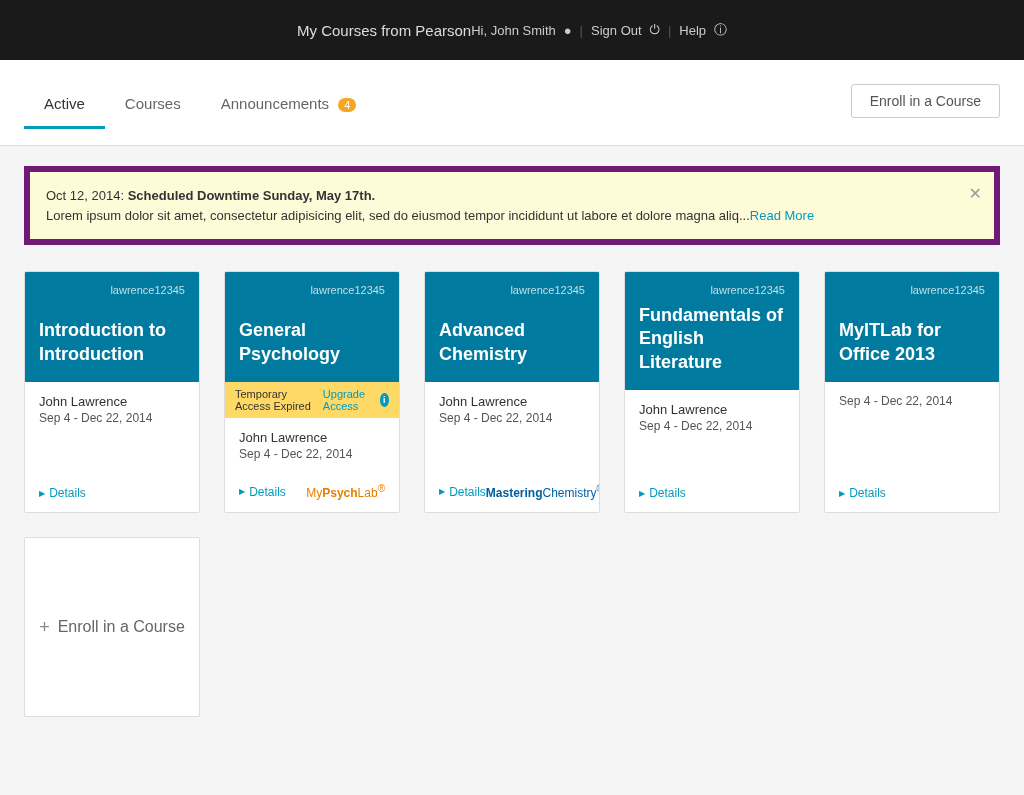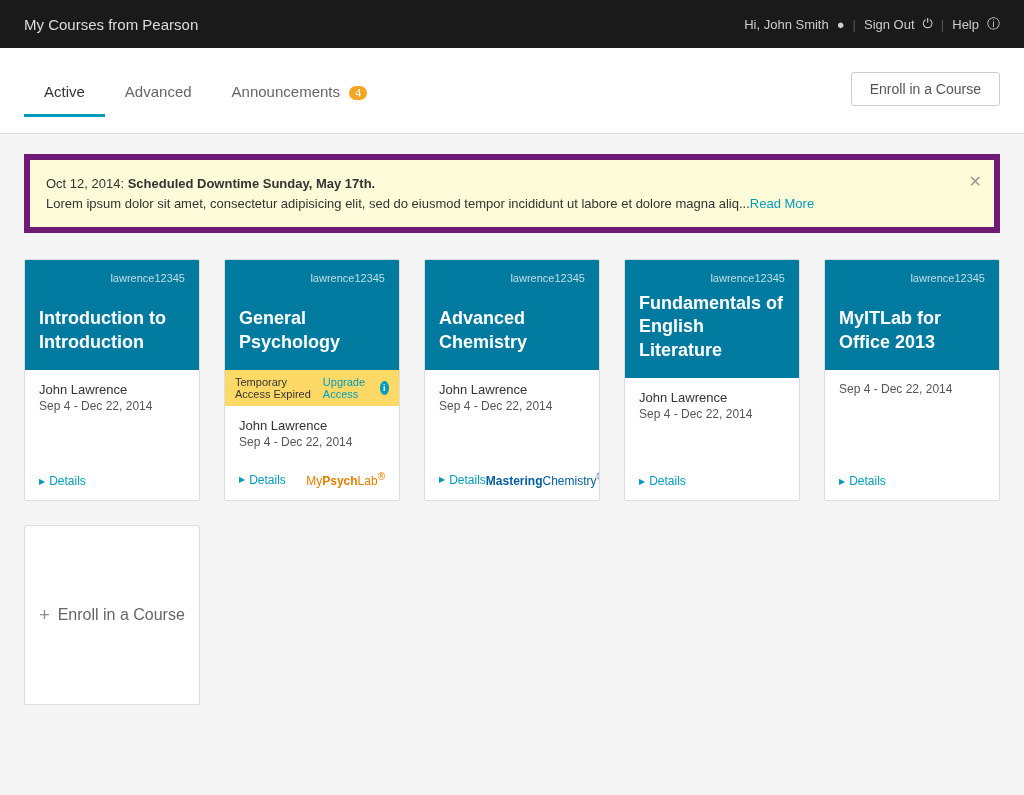--- a/index.html
+++ b/index.html
@@ -4,23 +4,23 @@
   <style>
     * { box-sizing: border-box; margin: 0; padding: 0; }
     body { font-family: Arial, sans-serif; background: #f5f5f5; color: #333; }
 
     
     .header {
       background: #1a1a1a;
       color: #fff;
       display: flex;
       align-items: center;
-      justify-content: space-between;
+      justify-content: center;
       padding: 0 24px;
-      height: 48px;
+      height: 60px;
     }
     .header-title { font-size: 15px; color: #ddd; }
     .header-right { display: flex; align-items: center; gap: 8px; font-size: 13px; color: #ccc; }
     .header-right .sep { color: #555; }
     .header-link { color: #ccc; text-decoration: none; cursor: pointer; }
 
     
     .tabs-bar {
       background: #fff;
       border-bottom: 1px solid #ddd;
@@ -214,21 +214,21 @@
     <span>ⓘ</span>
   </div>
 </header>
 
 <div class="tabs-bar">
   <div class="tabs-left">
     <div class="tab active">
       <span>Active</span>
     </div>
     <div class="tab">
-      <span>Advanced</span>
+      <span>Courses</span>
     </div>
     <div class="tab">
       <span>Announcements</span>
       <span class="tab-badge">4</span>
     </div>
   </div>
   <button class="enroll-btn">Enroll in a Course</button>
 </div>
 
 <div class="announcement">

